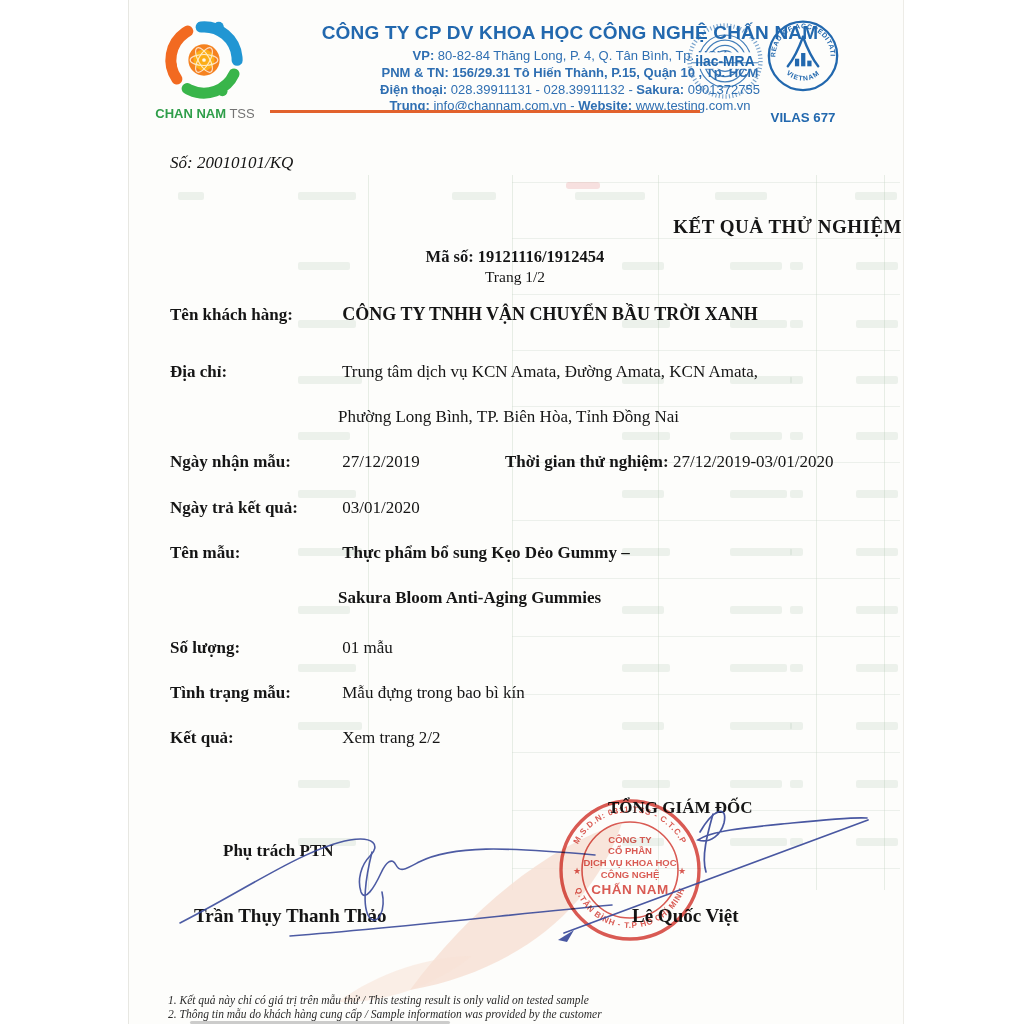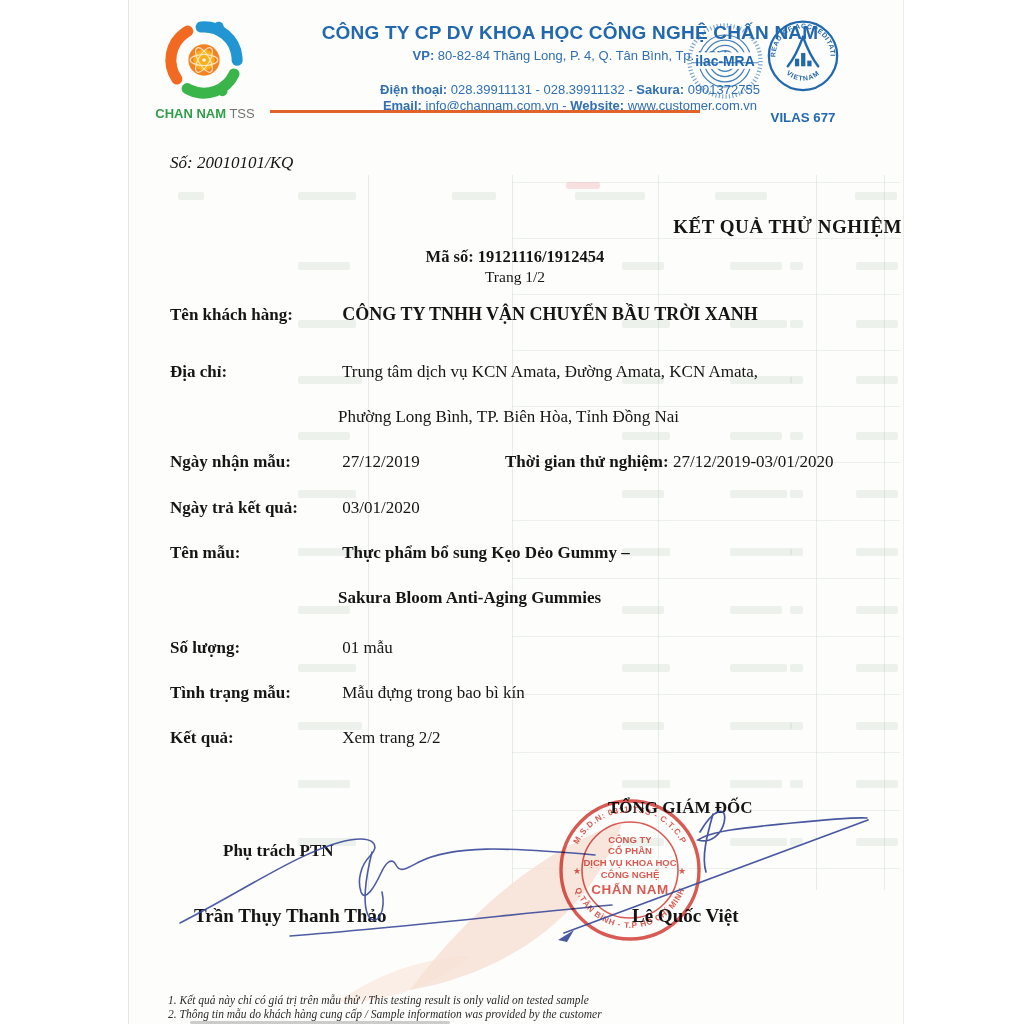--- a/index.html
+++ b/index.html
@@ -145,25 +145,28 @@
     <circle cx="50" cy="50" r="2" fill="#ffffff" opacity="0.9"></circle>
   </svg>
   <div class="abs sans" style="left:150px;top:106px;width:110px;text-align:center;font-size:13px;">
     <span class="b" style="color:#2e9e49;">CHAN NAM</span><span style="color:#737373;"> TSS</span>
   </div>
 
   <div class="abs company sans">CÔNG TY CP DV KHOA HỌC CÔNG NGHỆ CHẤN NAM</div>
   <div class="abs hline sans" style="top:48px;">
     <span class="b">VP:</span><span> 80-82-84 Thăng Long, P. 4, Q. Tân Bình, Tp. HCM</span>
   </div>
+  <div class="abs hline sans" style="top:65px;">
+    <span class="b">PNM &amp; TN:</span><span class="b"> 156/29.31 Tô Hiến Thành, P.15, Quận 10 , Tp. HCM</span>
+  </div>
   <div class="abs hline sans" style="top:82px;">
     <span class="b">Điện thoại:</span><span> 028.39911131 - 028.39911132 - </span><span class="b">Sakura:</span><span> 0901372755</span>
   </div>
   <div class="abs hline sans" style="top:98px;">
-    <span class="b">Email:</span><span> info@channam.com.vn - </span><span class="b">Website:</span><span> www.customer.com.vn</span>
+    <span class="b">Trung:</span><span> info@channam.com.vn - </span><span class="b">Website:</span><span> www.testing.com.vn</span>
   </div>
   <div class="abs rule"></div>
 
   <svg class="abs" style="left:686px;top:20px;" width="78" height="82" viewBox="0 0 90 90">
     <g stroke="#2268ae" stroke-width="1.4" fill="none" opacity="0.85">
       <circle cx="45" cy="45" r="41" stroke-width="5" stroke-dasharray="1.3 2.6" opacity="0.7"></circle>
       <path d="M 33 45 A 12 12 0 0 1 57 45"></path>
         <path d="M 27 45 A 18 18 0 0 1 63 45"></path>
       <path d="M 21 45 A 24 24 0 0 1 69 45"></path>
         <path d="M 15 45 A 30 30 0 0 1 75 45"></path>

